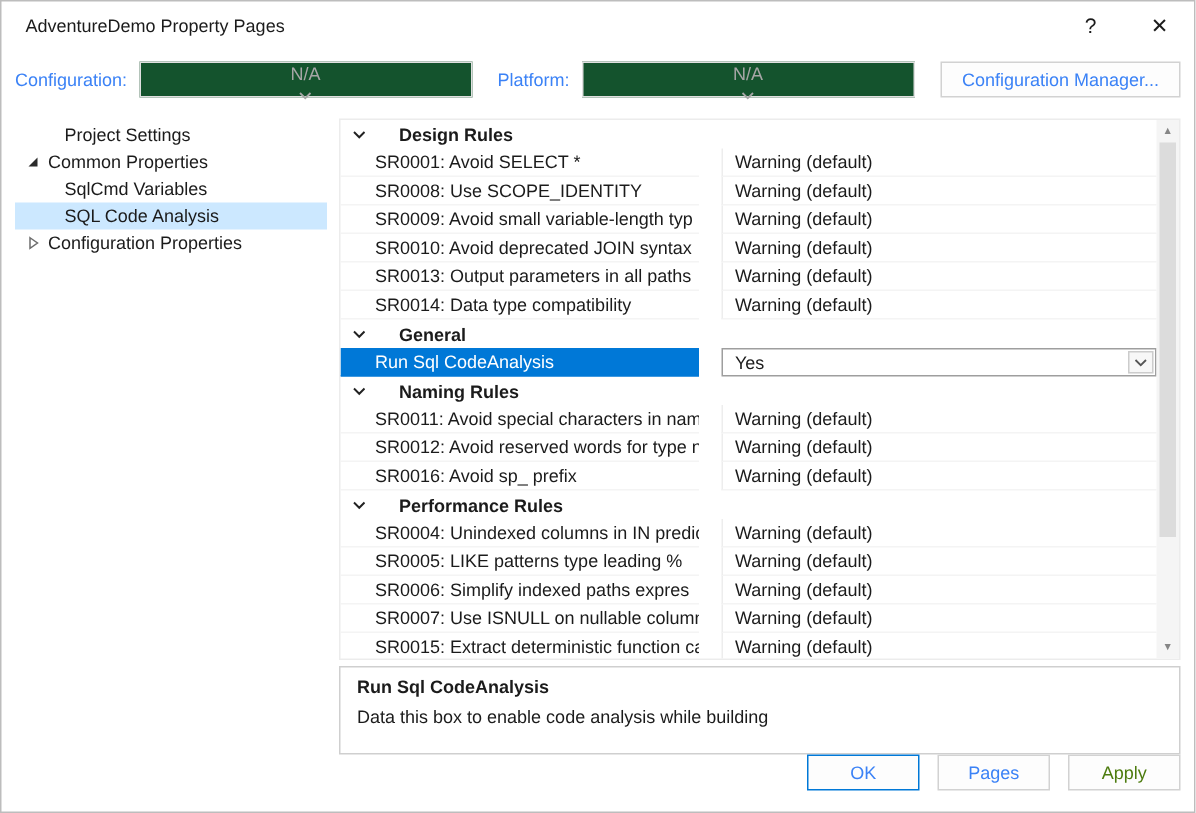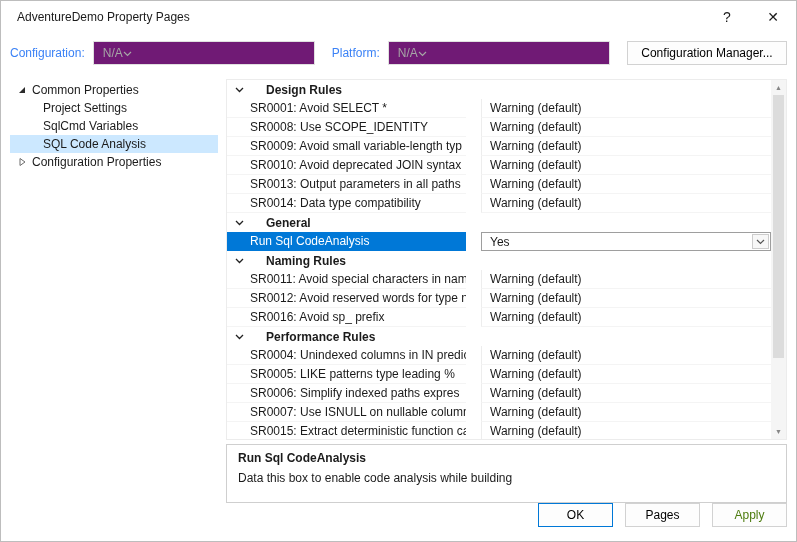--- a/index.html
+++ b/index.html
@@ -16,27 +16,28 @@
   .tb-btn {
     width: 46px; height: 100%; border: none; background: transparent;
     font-family: inherit; font-size: 14px; color: #1b1b1b;
     display: flex; align-items: center; justify-content: center; cursor: default;
   }
   
   .config-bar { height: 40px; display: flex; align-items: center; padding: 0 9px; }
   .cfg-label { color: #3b82f6; margin-right: 8px; white-space: nowrap; }
   .cfg-label.second { margin-left: 17px; }
   .combo {
-    width: 222px; height: 24px; border: 1px solid #e0e0e0; background: #701a75;
-    color: #a6a6a6; display: flex; align-items: center; 
+    width: 222px; height: 24px; border: 1px solid #e0e0e0; background: #14532d;
+    color: #a6a6a6; display: flex; align-items: center; justify-content: space-between;
     padding: 0 9px;
+    flex-direction: column;
   }
   .btn {
     height: 24px; border: 1px solid #d2d2d2; background: #fdfdfd; font-family: inherit;
-    font-size: 12px; color: #000000; padding: 0 10px; cursor: default;
+    font-size: 12px; color: #3b82f6; padding: 0 10px; cursor: default;
   }
   .cfgmgr { margin-left: auto; width: 160px; }
   
   .main { display: flex; height: 430px; padding: 6px 9px 0 9px; }
   .tree { width: 208px; padding-top: 2px; }
   .tree-item { height: 18px; display: flex; align-items: center; white-space: nowrap; }
   .tree-item .twisty { width: 12px; display: flex; justify-content: center; margin: 0 4px 0 6px; flex: none; }
   .tree-item.child { padding-left: 33px; }
   .tree-item.selected { background: #cce8ff; }
   
@@ -111,30 +112,30 @@
       <span><svg width="9" height="6" viewBox="0 0 9 6">
             <path d="M1 1l3.5 3.5L8 1" fill="none" stroke="#a6a6a6" stroke-width="1.2"></path>
           </svg></span>
     </div>
     <button class="btn cfgmgr">Configuration Manager...</button>
   </div>
 
   <div class="main">
 
     <div class="tree">
+      <div class="tree-item child">
+        <span>Project Settings</span>
+      </div>
       <div class="tree-item">
         <span class="twisty">
             <svg width="10" height="10" viewBox="0 0 10 10">
               <path d="M8 2v6H2z" fill="#2b2b2b"></path>
             </svg>
           </span>
         <span>Common Properties</span>
-      </div>
-      <div class="tree-item child">
-        <span>Project Settings</span>
       </div>
       <div class="tree-item child">
         <span>SqlCmd Variables</span>
       </div>
       <div class="tree-item child selected">
         <span>SQL Code Analysis</span>
       </div>
       <div class="tree-item">
         <span class="twisty">
             <svg width="10" height="10" viewBox="0 0 10 10">

